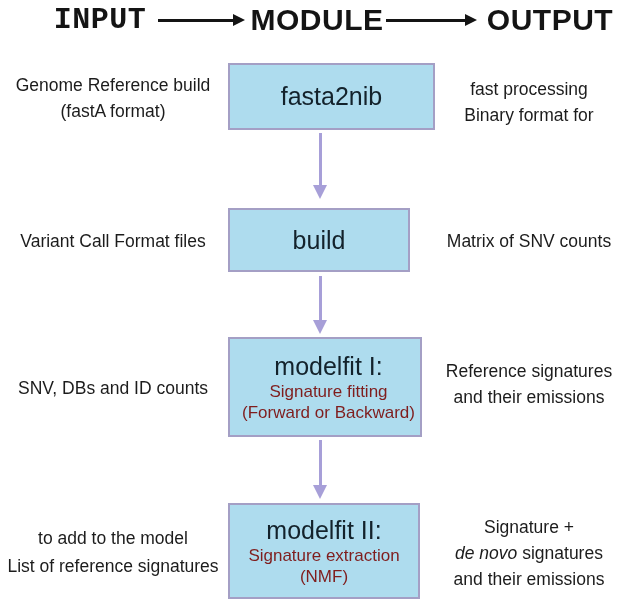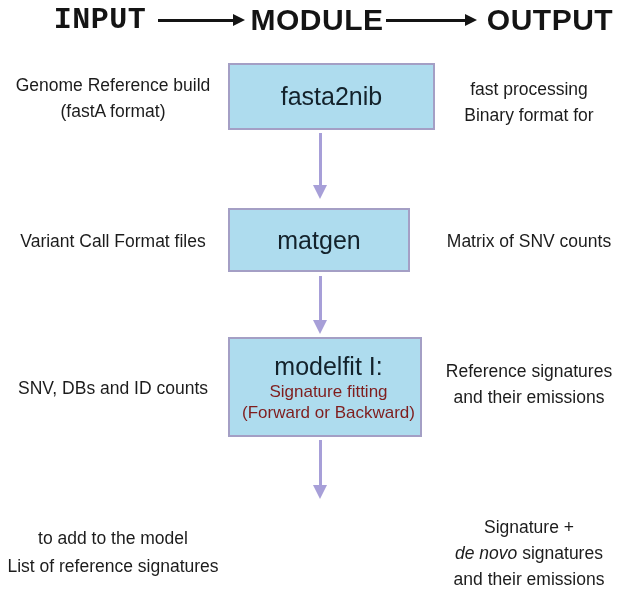--- a/index.html
+++ b/index.html
@@ -105,21 +105,21 @@
     <span>fast processing</span>
     <span>Binary format for</span>
   </div>
 
   <div class="v-arrow" style="top:133px; height:53px;"></div>
 
   <div class="side-text left-col" style="top:228px;">
     <span>Variant Call Format files</span>
   </div>
   <div class="module-box" style="top:208px; width:182px; height:64px;">
-    <div class="module-title">matgen</div>
+    <div class="module-title">build</div>
   </div>
   <div class="side-text right-col" style="top:228px;">
     <span>Matrix of SNV counts</span>
   </div>
 
   <div class="v-arrow" style="top:276px; height:45px;"></div>
 
   <div class="side-text left-col" style="top:375px;">
     <span>SNV, DBs and ID counts</span>
   </div>
@@ -132,19 +132,24 @@
     <span>Reference signatures</span>
     <span>and their emissions</span>
   </div>
 
   <div class="v-arrow" style="top:440px; height:46px;"></div>
 
   <div class="side-text left-col" style="top:524px; line-height:28px;">
     <span>to add to the model</span>
     <span>List of reference signatures</span>
   </div>
+  <div class="module-box" style="top:503px; width:192px; height:96px;">
+    <div class="module-title">modelfit II:</div>
+    <div class="module-sub">Signature extraction</div>
+    <div class="module-sub">(NMF)</div>
+  </div>
   <div class="side-text right-col" style="top:514px;">
     <span>Signature +</span>
     <span><i class="italic">de novo</i><i class="italic" style="font-style:normal;"> signatures</i></span>
     <span>and their emissions</span>
   </div>
 
 </div>
 
 </body></html>

